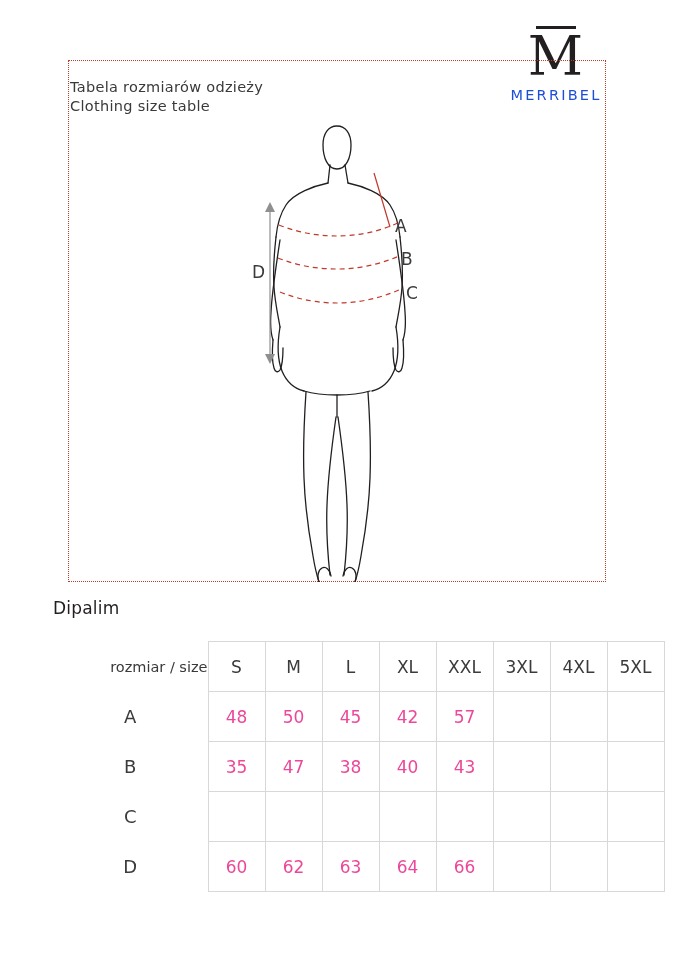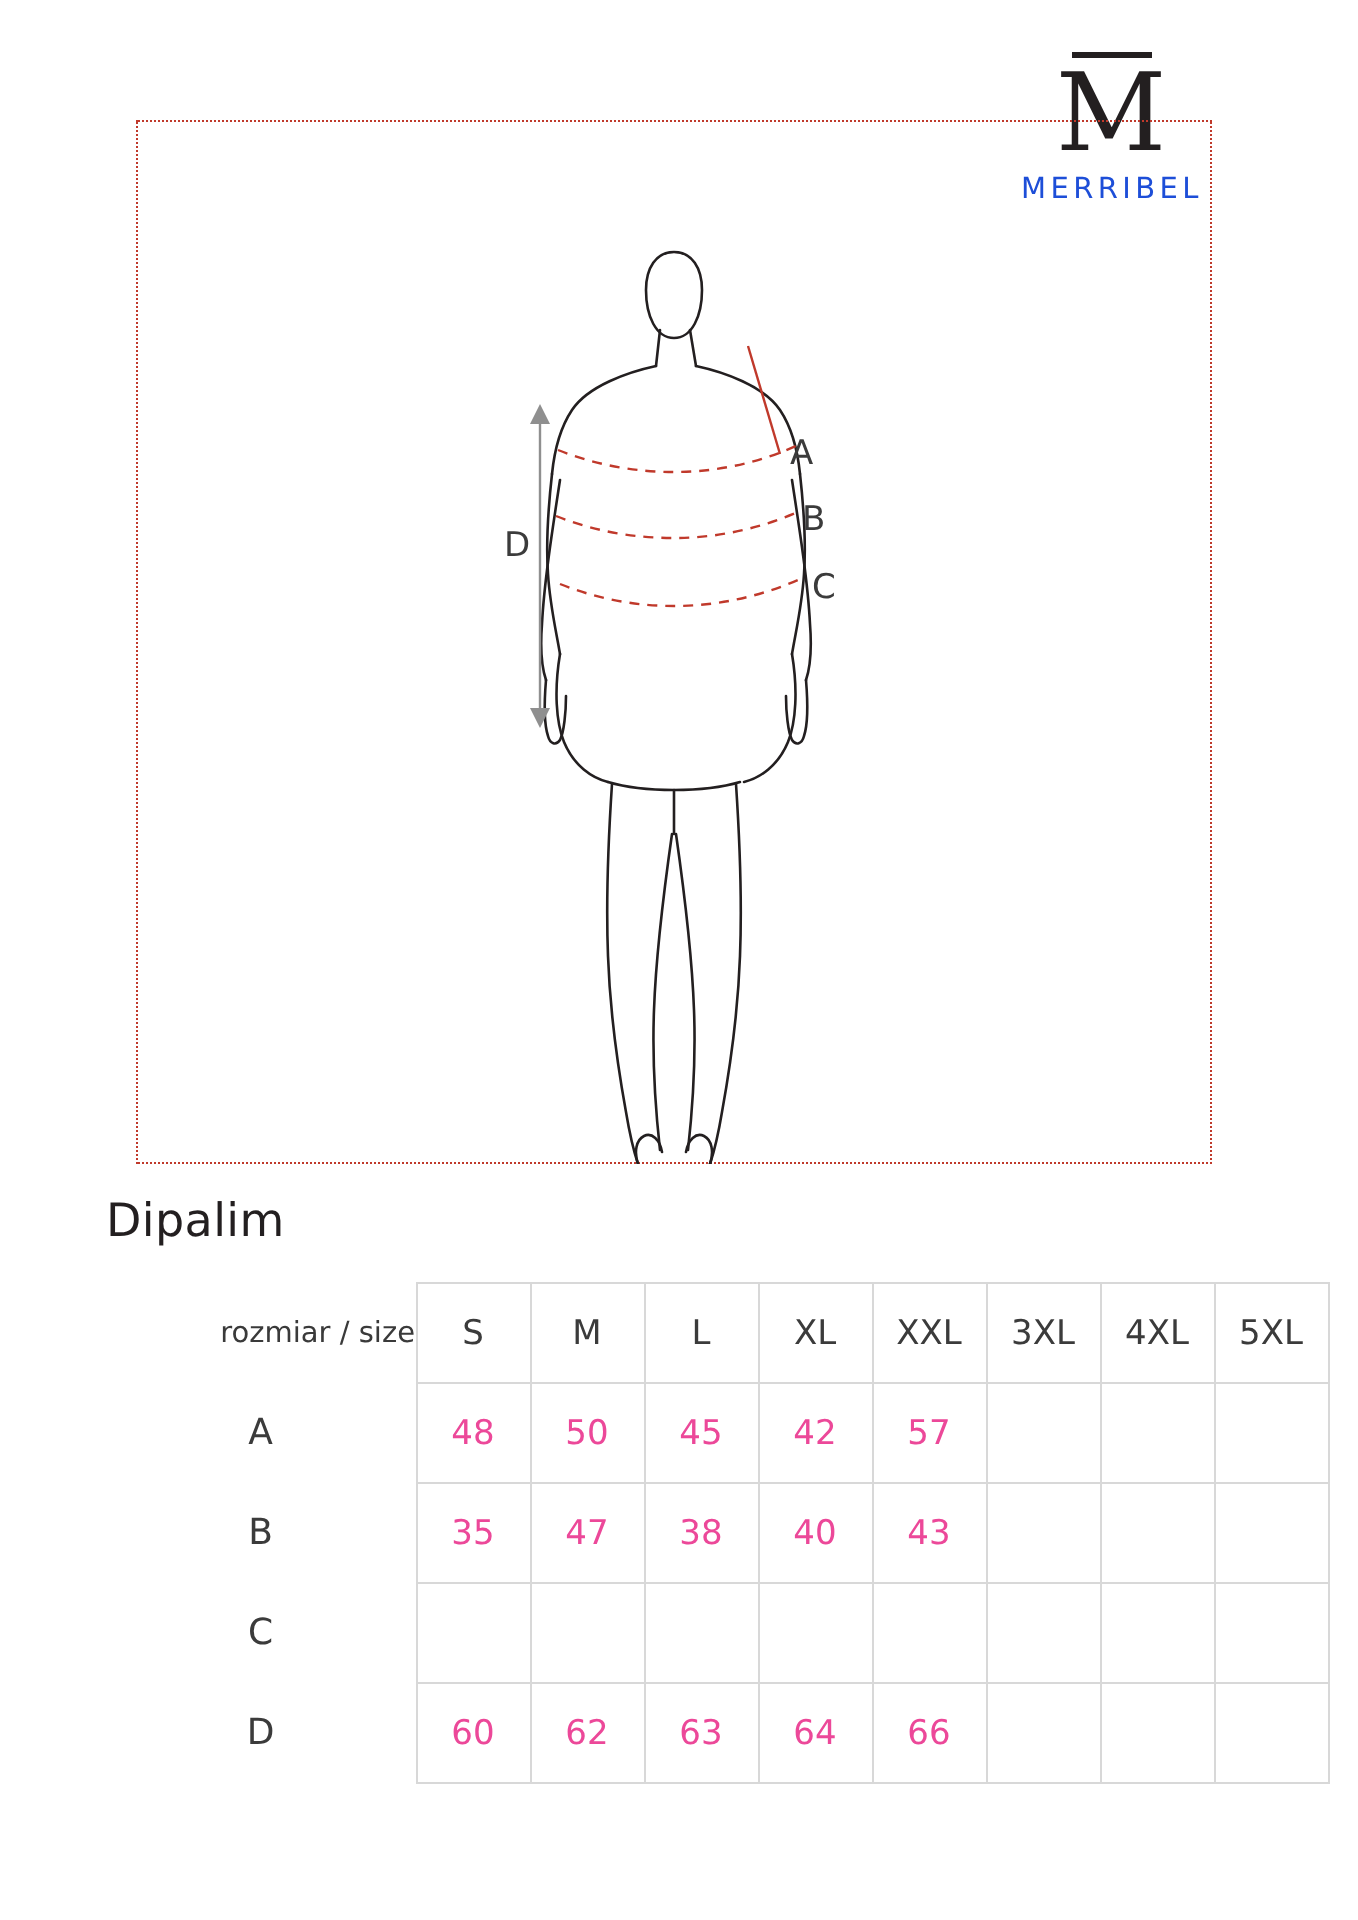--- a/index.html
+++ b/index.html
@@ -83,21 +83,21 @@
     width: 538px;
     height: 522px;
   }
   .figure-wrap svg { display: block; }
 
   
   .product-name {
     position: absolute;
     left: 53px;
     top: 598px;
-    font-size: 23px;
+    font-size: 17px;
     color: #231f20;
     letter-spacing: 0.2px;
   }
 
   
   .size-table {
     position: absolute;
     left: 53px;
     top: 641px;
     width: 574px;
@@ -138,20 +138,22 @@
 
 <div class="page">
 
   <div class="brand">
     <div class="brand-bar"></div>
     <div class="brand-m">M</div>
     <div class="brand-name">MERRIBEL</div>
   </div>
 
   <div class="titles">
+    <div class="title-pl">Tabela rozmiarów odzieży</div>
+    <div class="title-en">Clothing size table</div>
   </div>
 
   <div class="figure-box"></div>
 
   <div class="figure-wrap">
     <svg width="538" height="522" viewBox="0 0 538 522" xmlns="http://www.w3.org/2000/svg">
       <g fill="none" stroke="#231f20" stroke-width="1.3" stroke-linecap="round" stroke-linejoin="round">
 
         <path d="M269 66 c-9 0 -14 8 -14 19 c0 13 5 24 14 24 c9 0 14 -11 14 -24 c0 -11 -5 -19 -14 -19 z"></path>
 

